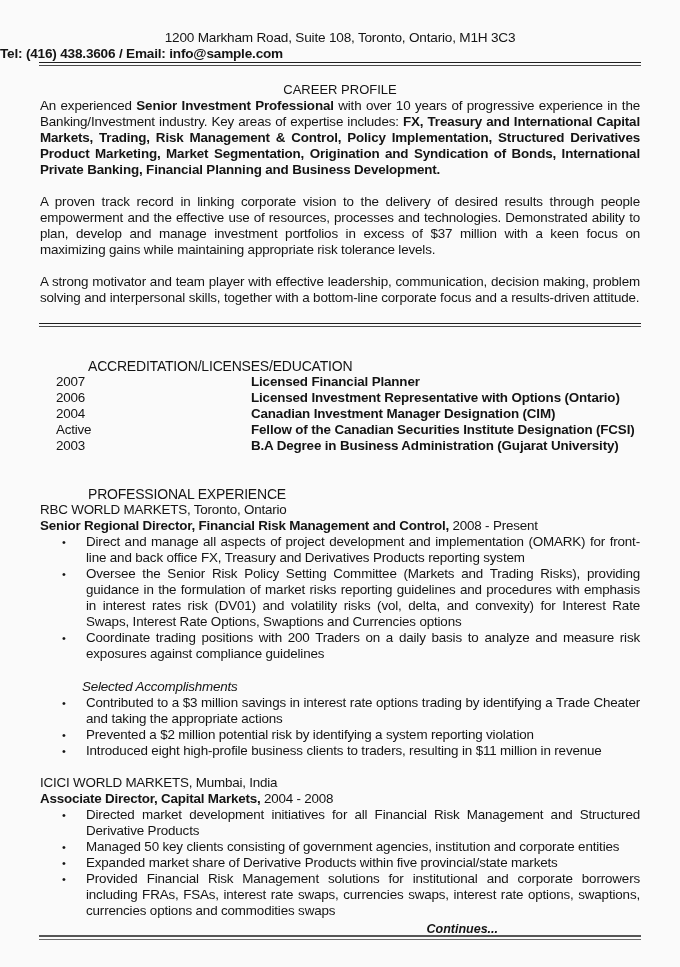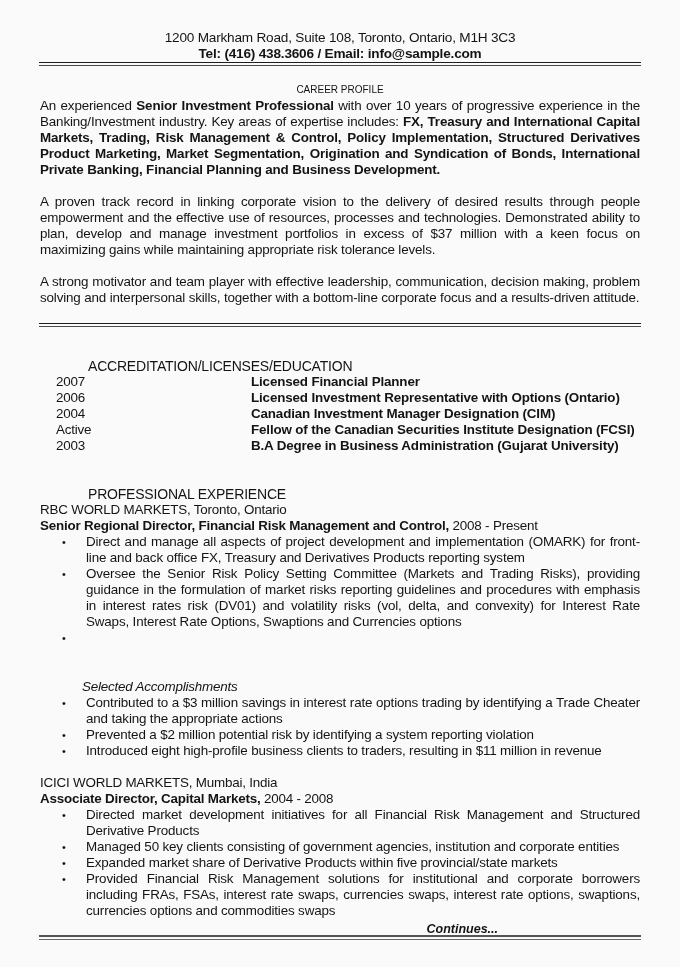--- a/index.html
+++ b/index.html
@@ -28,21 +28,21 @@
       width: 680px;
       text-align: center;
       font-size: 13.6px;
       letter-spacing: -0.2px;
     }
     .header-contact {
       position: absolute;
       top: 46px;
       left: 0;
       width: 680px;
-      text-align: center;
+      text-align: left;
       font-size: 13.6px;
       font-weight: bold;
       letter-spacing: -0.2px;
     }
     .rule {
       position: absolute;
       left: 39px;
       width: 602px;
       height: 2px;
       border-top: 1.5px solid #1e1e1e;
@@ -51,21 +51,21 @@
     .rule.r1 { top: 62px; }
     .rule.r2 { top: 323px; }
     .rule.r3 { top: 935px; border-top: 2px solid #555; border-bottom: 1.5px solid #6a6a6a; }
 
     .section-center-title {
       position: absolute;
       top: 82px;
       left: 0;
       width: 680px;
       text-align: center;
-      font-size: 10px;
+      font-size: 13px;
     }
     .para {
       position: absolute;
       left: 40px;
       width: 600px;
       text-align: justify;
       text-align-last: left;
       letter-spacing: -0.15px;
     }
     .para b { font-weight: bold; }
@@ -198,21 +198,21 @@
   </div>
 
   <div class="section-heading h-exp">PROFESSIONAL EXPERIENCE</div>
 
   <div class="employer" style="top:502px;">RBC WORLD MARKETS, Toronto, Ontario</div>
   <div class="role" style="top:518px;"><b>Senior Regional Director, Financial Risk Management and Control,</b><span> 2008 - Present</span></div>
 
   <ul class="bullets" style="top:534px;">
     <li><span class="dot">•</span><span>Direct and manage all aspects of project development and implementation (OMARK) for front-line and back office FX, Treasury and Derivatives Products reporting system</span></li>
     <li><span class="dot">•</span><span>Oversee the Senior Risk Policy Setting Committee (Markets and Trading Risks), providing guidance in the formulation of market risks reporting guidelines and procedures with emphasis in interest rates risk (DV01) and volatility risks (vol, delta, and convexity) for Interest Rate Swaps, Interest Rate Options, Swaptions and Currencies options</span></li>
-    <li><span class="dot">•</span></li>
+    <li><span class="dot">•</span><span>Coordinate trading positions with 200 Traders on a daily basis to analyze and measure risk exposures against compliance guidelines</span></li>
   </ul>
 
   <div class="subhead" style="top:679px;">Selected Accomplishments</div>
 
   <ul class="bullets" style="top:695px;">
     <li><span class="dot">•</span><span>Contributed to a $3 million savings in interest rate options trading by identifying a Trade Cheater and taking the appropriate actions</span></li>
     <li><span class="dot">•</span><span>Prevented a $2 million potential risk by identifying a system reporting violation</span></li>
     <li><span class="dot">•</span><span>Introduced eight high-profile business clients to traders, resulting in $11 million in revenue</span></li>
   </ul>
 

